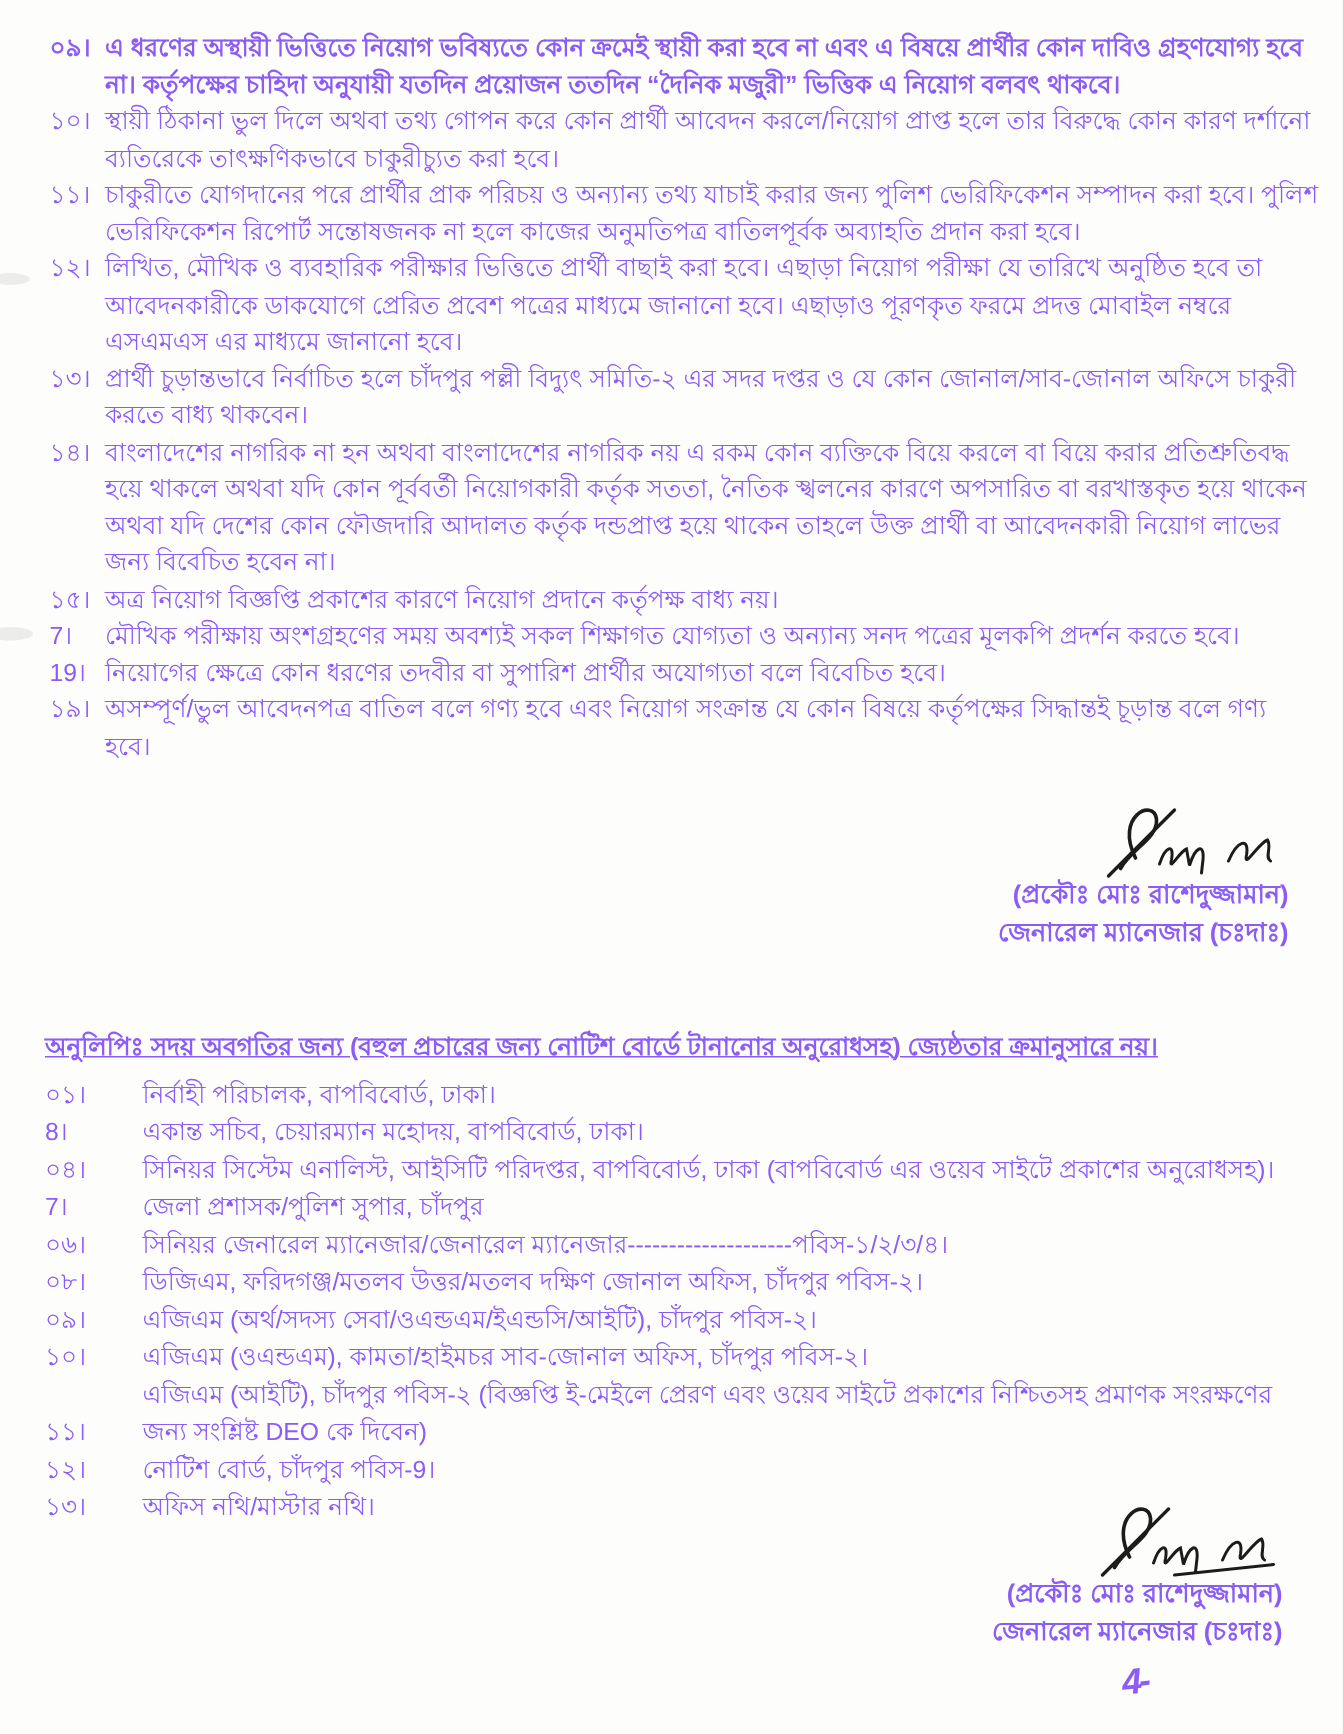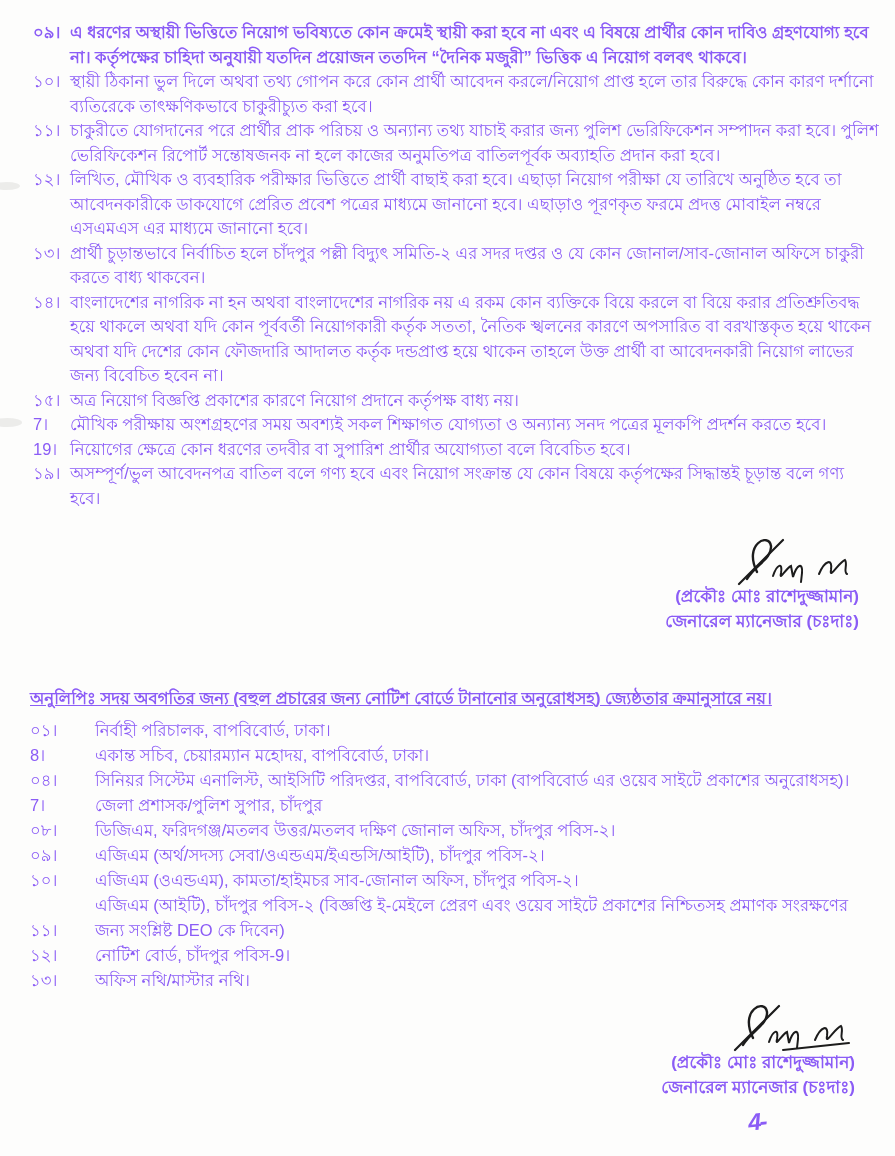--- a/index.html
+++ b/index.html
@@ -147,20 +147,24 @@
           <span class="num">8।</span>
           <span class="txt">একান্ত সচিব, চেয়ারম্যান মহোদয়, বাপবিবোর্ড, ঢাকা।</span>
         </div>
         <div class="dist-row">
           <span class="num">০৪।</span>
           <span class="txt">সিনিয়র সিস্টেম এনালিস্ট, আইসিটি পরিদপ্তর, বাপবিবোর্ড, ঢাকা (বাপবিবোর্ড এর ওয়েব সাইটে প্রকাশের অনুরোধসহ)।</span>
         </div>
         <div class="dist-row">
           <span class="num">7।</span>
           <span class="txt">জেলা প্রশাসক/পুলিশ সুপার, চাঁদপুর</span>
+        </div>
+        <div class="dist-row">
+          <span class="num">০৬।</span>
+          <span class="txt">সিনিয়র জেনারেল ম্যানেজার/জেনারেল ম্যানেজার--------------------পবিস-১/২/৩/৪।</span>
         </div>
         <div class="dist-row">
           <span class="num">০৮।</span>
           <span class="txt">ডিজিএম, ফরিদগঞ্জ/মতলব উত্তর/মতলব দক্ষিণ জোনাল অফিস, চাঁদপুর পবিস-২।</span>
         </div>
         <div class="dist-row">
           <span class="num">০৯।</span>
           <span class="txt">এজিএম (অর্থ/সদস্য সেবা/ওএন্ডএম/ইএন্ডসি/আইটি), চাঁদপুর পবিস-২।</span>
         </div>
         <div class="dist-row">

